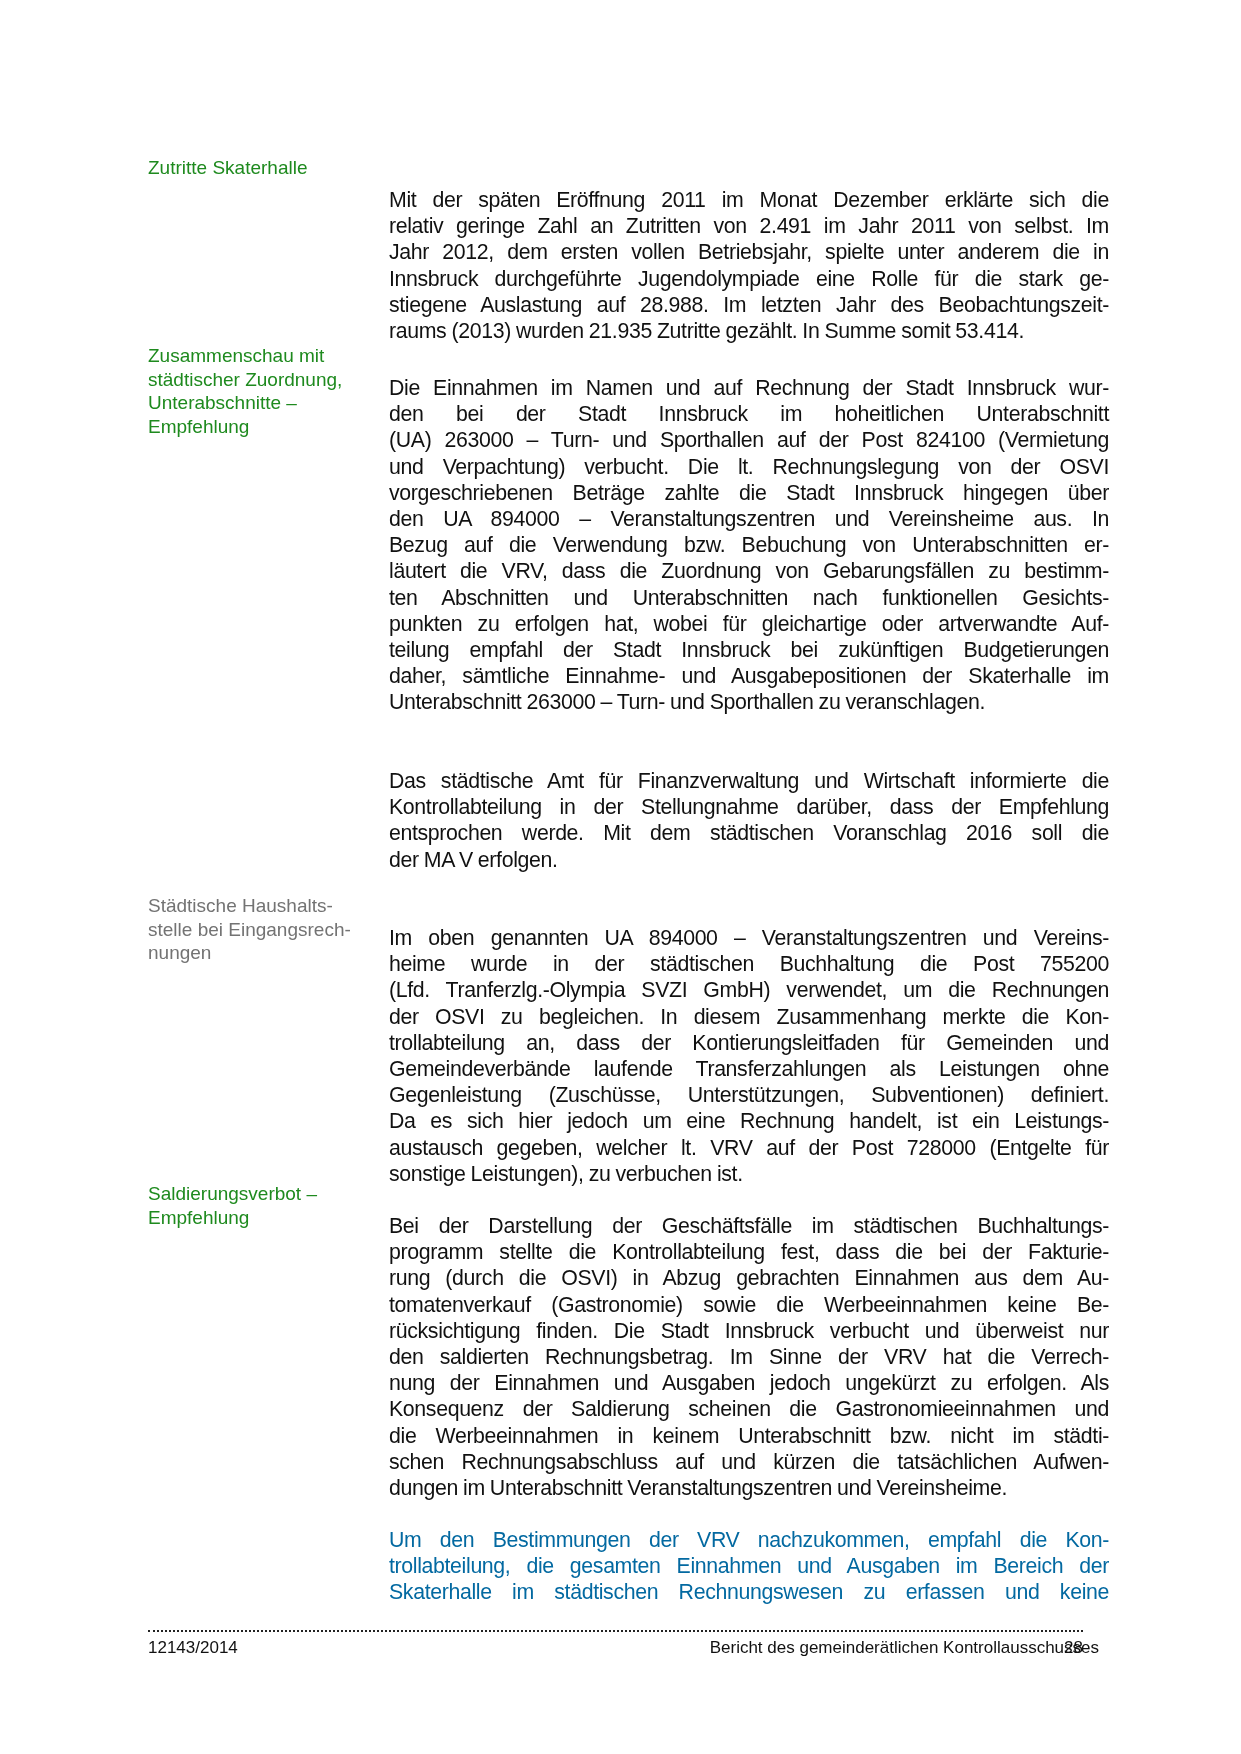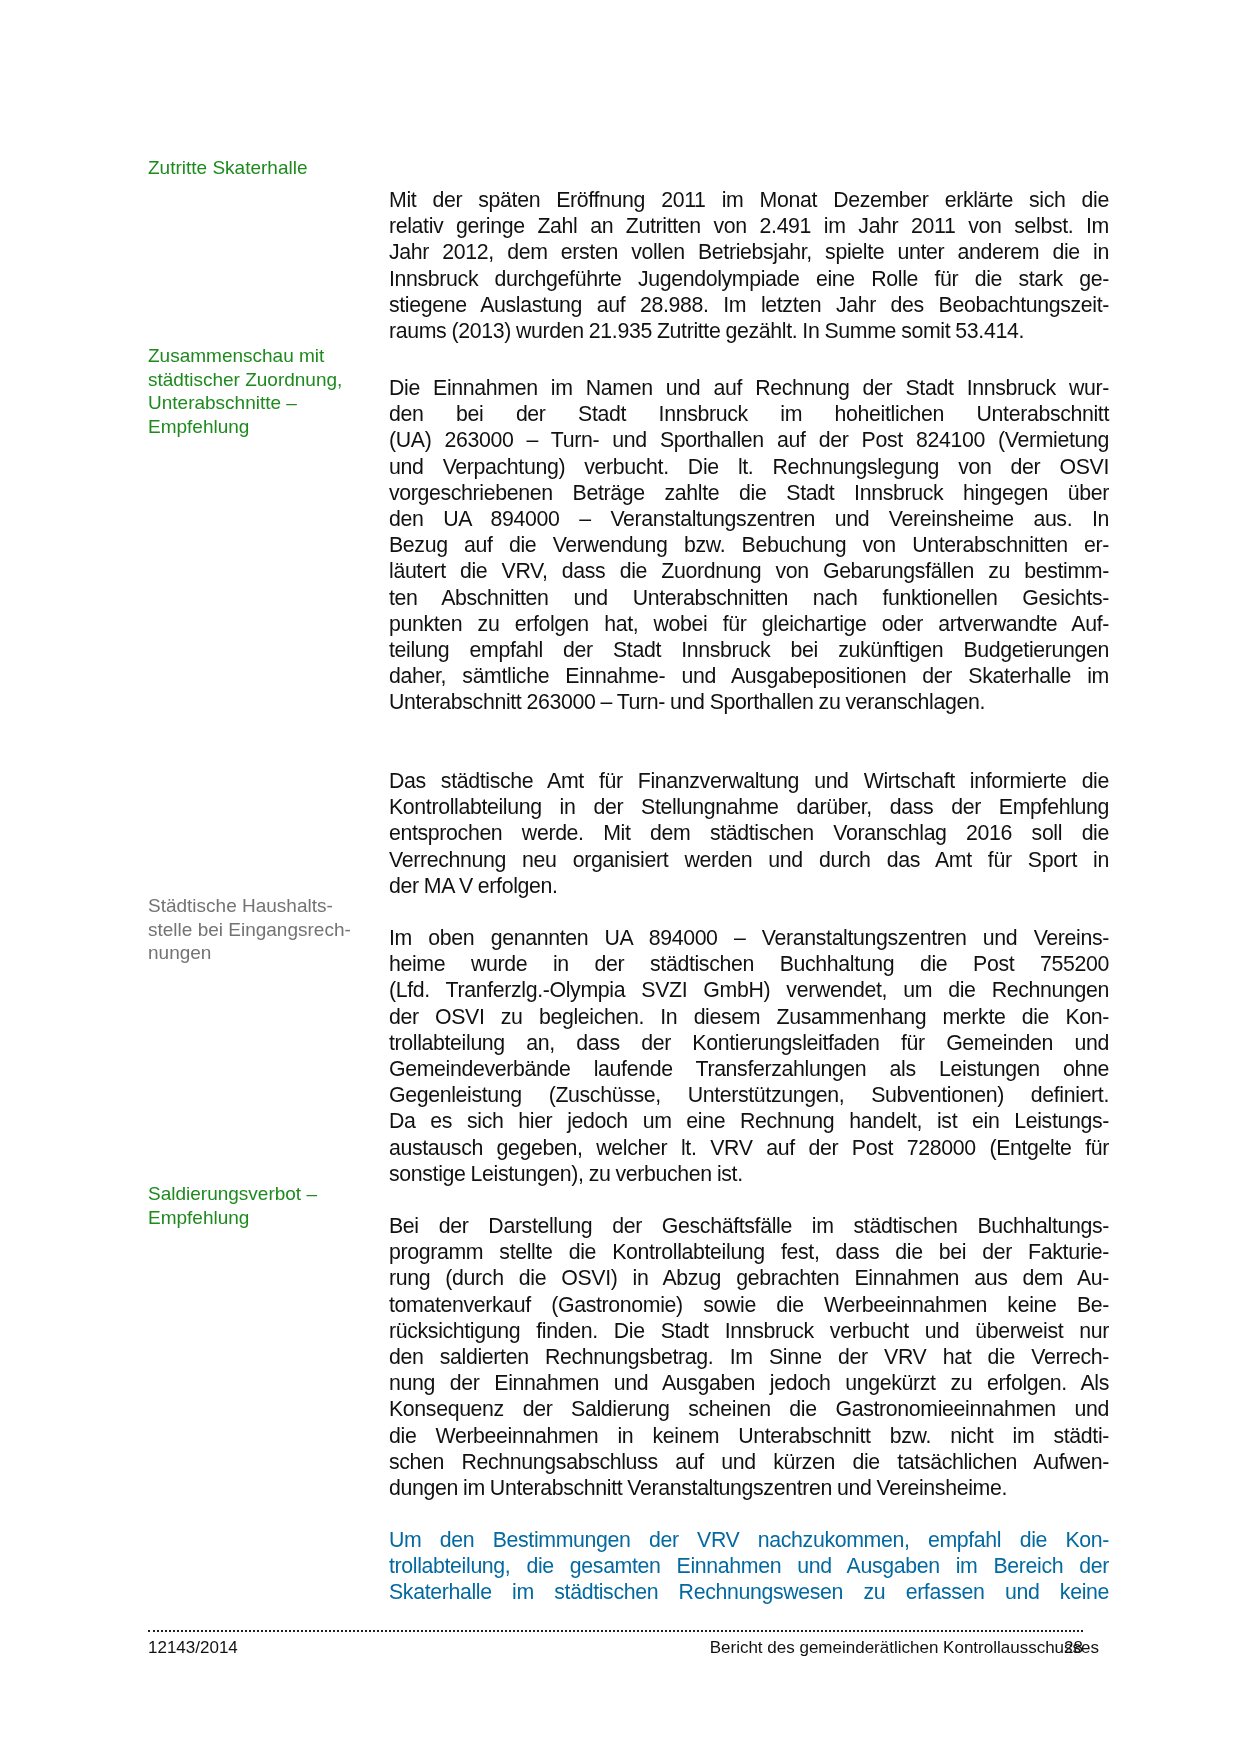--- a/index.html
+++ b/index.html
@@ -116,21 +116,20 @@
       <span class="line">ten Abschnitten und Unterabschnitten nach funktionellen Gesichts-</span>
       <span class="line">punkten zu erfolgen hat, wobei für gleichartige oder artverwandte Auf-</span>
       <span class="line">teilung empfahl der Stadt Innsbruck bei zukünftigen Budgetierungen</span>
       <span class="line">daher, sämtliche Einnahme- und Ausgabepositionen der Skaterhalle im</span>
       <span class="line last">Unterabschnitt 263000 – Turn- und Sporthallen zu veranschlagen.</span>
     </div>
     <div class="body" style="top: 393px; color: rgb(17, 17, 17);">
       <span class="line">Das städtische Amt für Finanzverwaltung und Wirtschaft informierte die</span>
       <span class="line">Kontrollabteilung in der Stellungnahme darüber, dass der Empfehlung</span>
       <span class="line">entsprochen werde. Mit dem städtischen Voranschlag 2016 soll die</span>
-      <span class="line">Verrechnung neu organisiert werden und durch das Amt für Sport in</span>
       <span class="line last">der MA V erfolgen.</span>
     </div>
   </div>
 
   <div class="section" style="top:881px;">
     <div class="side" style="color: #737373;">
       <span>Städtische Haushalts-</span>
       <span>stelle bei Eingangsrech-</span>
       <span>nungen</span>
     </div>

